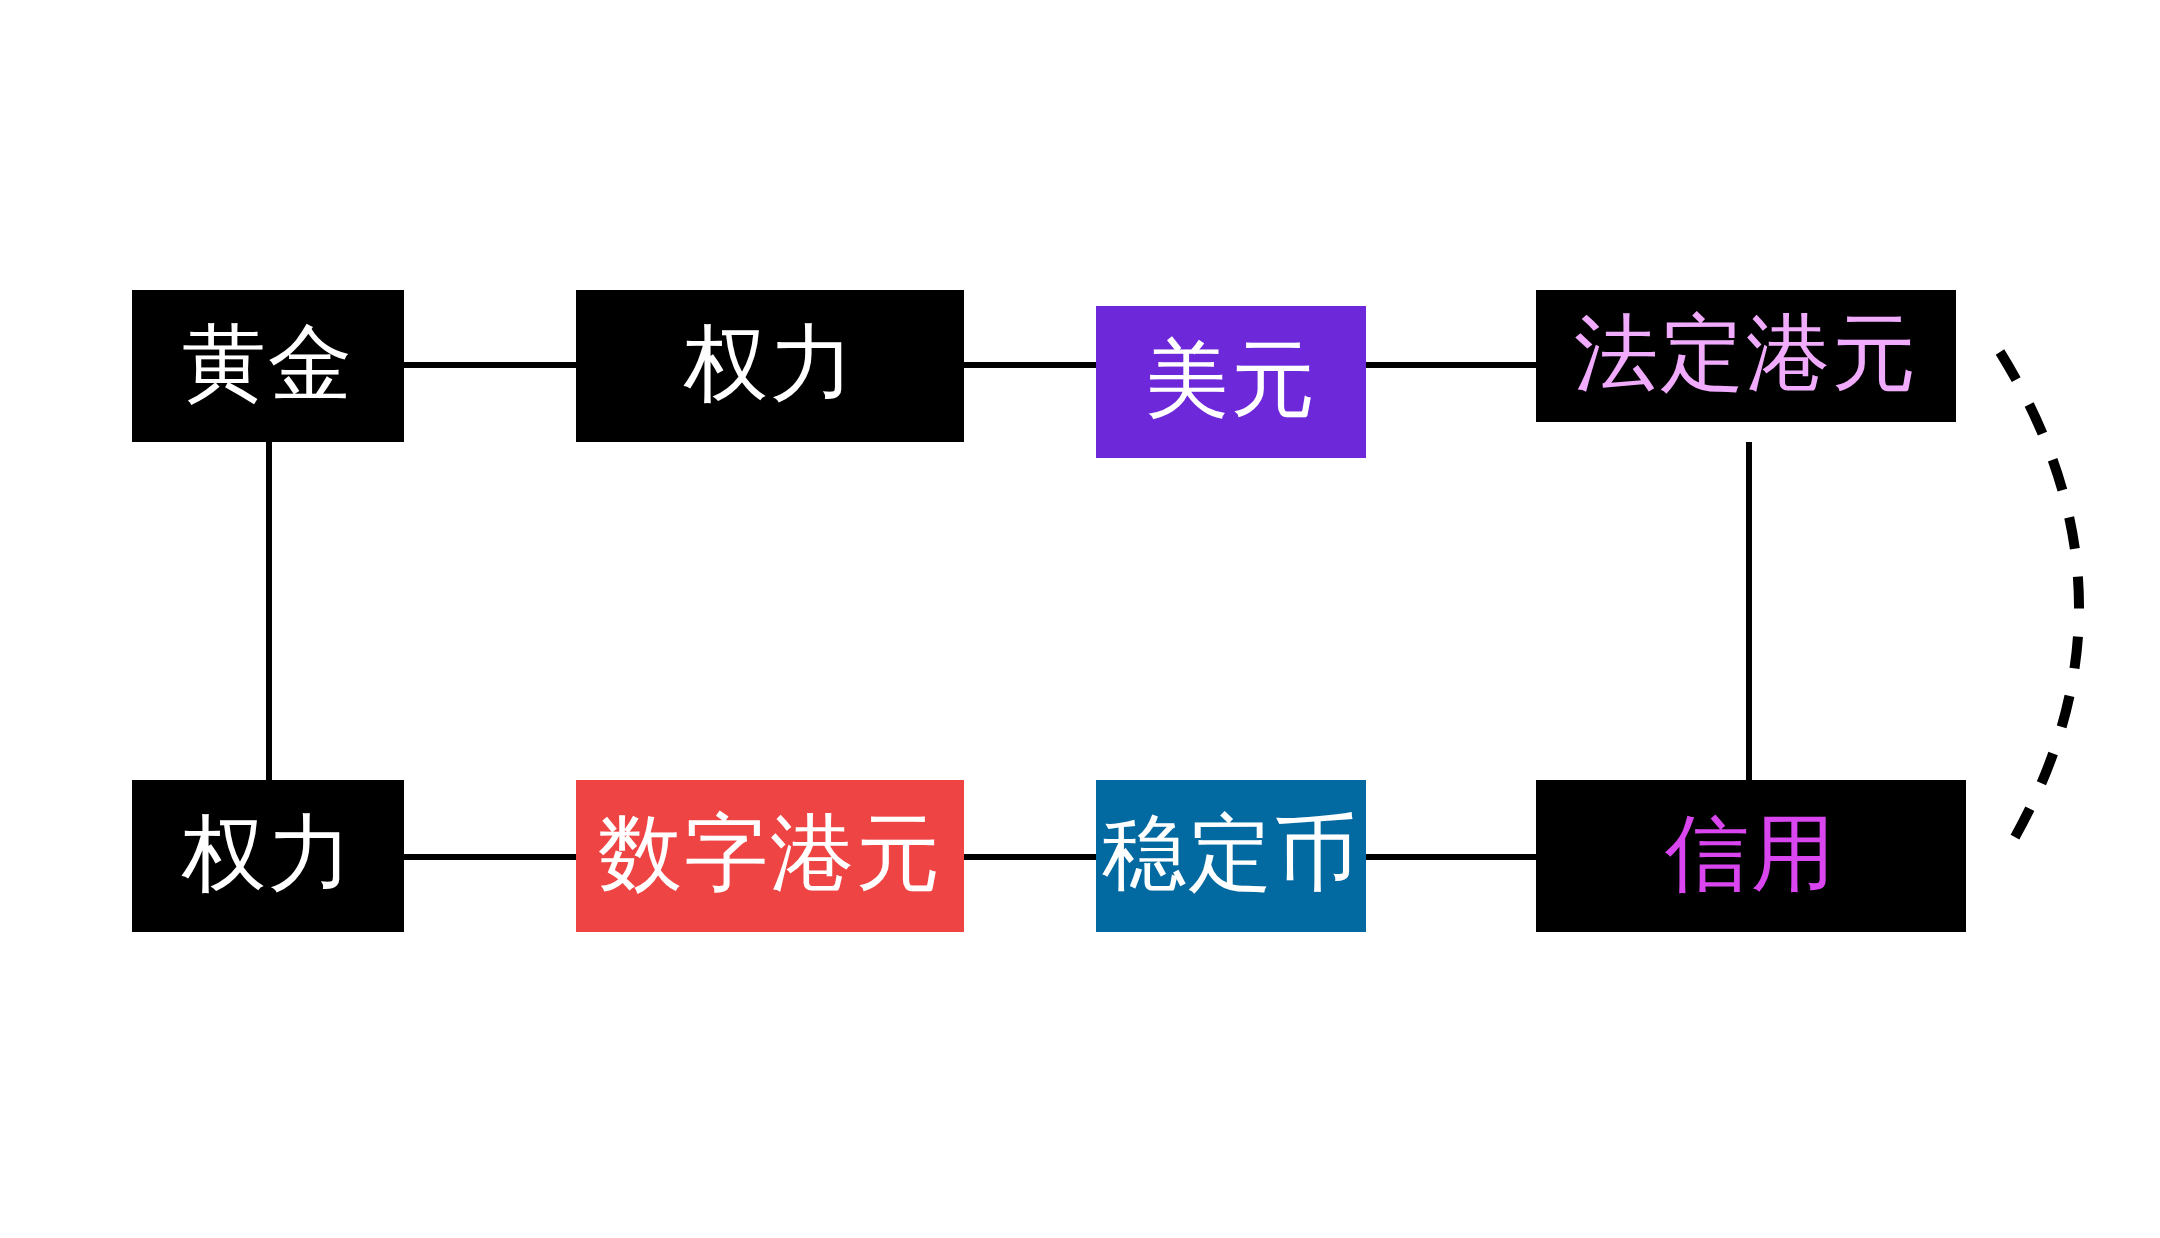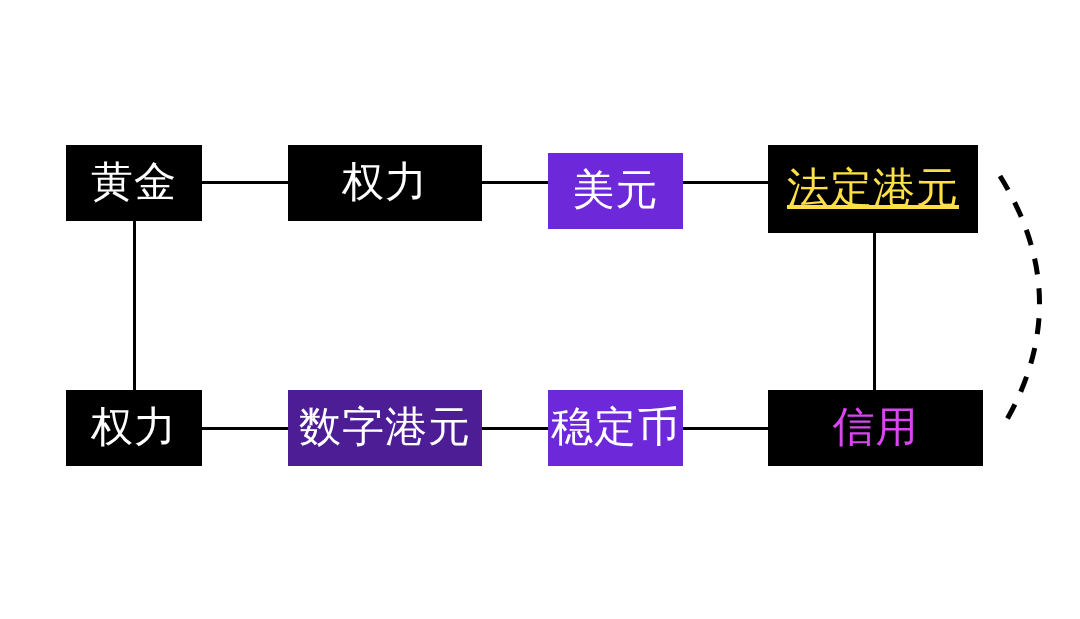--- a/index.html
+++ b/index.html
@@ -79,30 +79,30 @@
   <div id="nodes">
       <div class="node" style="left: 66px; top: 145px; width: 136px; height: 76px; background: rgb(0, 0, 0); color: rgb(255, 255, 255);">
         <span class="node-label">黄金</span>
       </div>
       <div class="node" style="left: 288px; top: 145px; width: 194px; height: 76px; background: rgb(0, 0, 0); color: rgb(255, 255, 255);">
         <span class="node-label">权力</span>
       </div>
       <div class="node" style="left: 548px; top: 153px; width: 135px; height: 76px; background: #6d28d9; color: rgb(255, 255, 255);">
         <span class="node-label">美元</span>
       </div>
-      <div class="node" style="left: 768px; top: 145px; width: 210px; height: 88px; background: rgb(0, 0, 0); color: #fde047; text-decoration: underline;">
+      <div class="node" style="left: 768px; top: 145px; width: 210px; height: 66px; background: rgb(0, 0, 0); color: #f0abfc;">
         <span class="node-label">法定港元</span>
       </div>
       <div class="node" style="left: 66px; top: 390px; width: 136px; height: 76px; background: rgb(0, 0, 0); color: rgb(255, 255, 255);">
         <span class="node-label">权力</span>
       </div>
-      <div class="node" style="left: 288px; top: 390px; width: 194px; height: 76px; background: #4c1d95; color: rgb(255, 255, 255);">
+      <div class="node" style="left: 288px; top: 390px; width: 194px; height: 76px; background: #ef4444; color: rgb(255, 255, 255);">
         <span class="node-label">数字港元</span>
       </div>
-      <div class="node" style="left: 548px; top: 390px; width: 135px; height: 76px; background: #6d28d9; color: rgb(255, 255, 255);">
+      <div class="node" style="left: 548px; top: 390px; width: 135px; height: 76px; background: #0369a1; color: rgb(255, 255, 255);">
         <span class="node-label">稳定币</span>
       </div>
       <div class="node" style="left: 768px; top: 390px; width: 215px; height: 76px; background: rgb(0, 0, 0); color: #d946ef;">
         <span class="node-label">信用</span>
       </div>
     </div>
 
 </div>
 
 </body></html>

